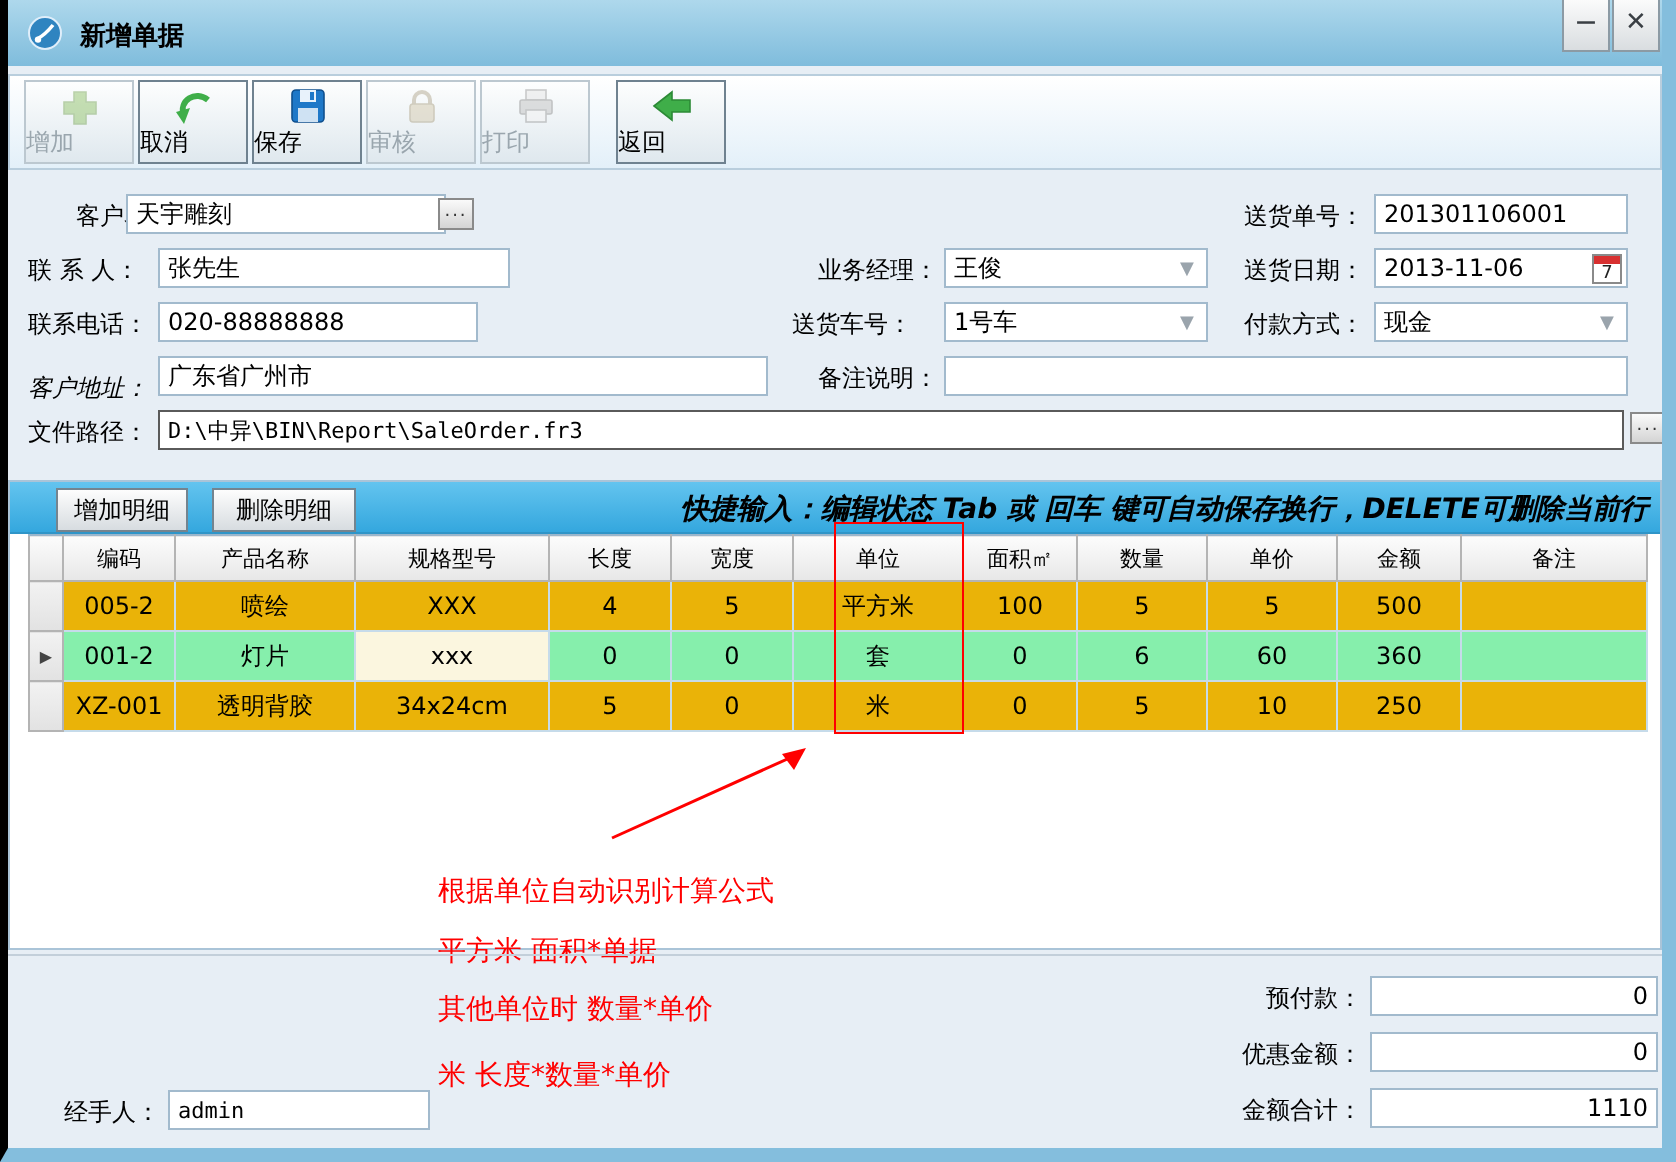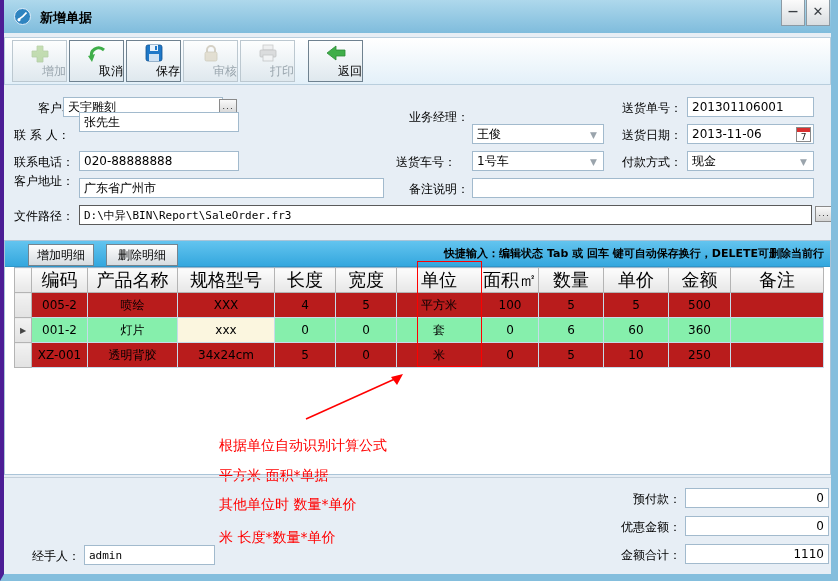--- a/index.html
+++ b/index.html
@@ -1,31 +1,31 @@
 <!DOCTYPE html>
 <html><head>
 <meta charset="utf-8">
 <style>
   * { margin:0; padding:0; box-sizing:border-box; }
   html,body { width:838px; height:581px; }
   body { font-family:"DejaVu Sans","Liberation Sans",sans-serif; font-size:12px; color:#000; }
   .window { position:relative; width:838px; height:581px; background:#e7eef5;
-            border-left:4px solid #4c1d95; border-right:7px solid #84bedd; border-bottom:7px solid #84bedd; overflow:hidden; }
+            border-left:4px solid #000000; border-right:7px solid #84bedd; border-bottom:7px solid #84bedd; overflow:hidden; }
   .titlebar { position:absolute; left:-4px; top:0; width:838px; height:33px;
               background:linear-gradient(#aed8ec,#7fbcdc); }
   .title-icon { position:absolute; left:14px; top:8px; width:17px; height:17px; }
   .title-text { position:absolute; left:40px; top:9px; font-weight:bold; font-size:13px; }
   .winbtn { position:absolute; top:0; width:24px; height:26px; background:linear-gradient(#fbfbfb,#d9dde0);
             border:1px solid #8c9aa4; border-top:none; text-align:center; line-height:24px;
             font-weight:bold; color:#3a3f44; font-size:13px; cursor:default; }
   .btn-min { right:33px; }
   .btn-close { right:8px; }
   .toolbar { position:absolute; left:0; top:37px; width:827px; height:48px;
              background:linear-gradient(#ffffff,#e3f0f9); border:1px solid #b9cedd; }
-  .tbtn { position:absolute; top:2px; width:55px; height:42px; text-align:right;
+  .tbtn { position:absolute; top:2px; width:55px; height:42px; text-align:left;
           border:1px solid #6f8290; background:linear-gradient(#fdfefe,#dfe8ee); cursor:default; }
   .tbtn.disabled { border-color:#bcc8d0; color:#9aa6ae; }
   .tbtn .ticon { display:block; margin:2px auto 0; width:22px; height:20px; }
   .tbtn .tlabel { display:block; font-size:12px; margin-top:0px; }
   .form-label { position:absolute; height:16px; white-space:nowrap; }
   .field { position:absolute; height:20px; background:#fff; border:1px solid #a2bacd;
            font-size:12px; padding:2px 4px; font-family:"DejaVu Sans","Liberation Sans",sans-serif; }
   .combo-arrow { position:absolute; width:11px; height:8px; color:#9aa4ac; font-size:9px; line-height:8px; }
   .mini-btn { position:absolute; width:18px; height:16px; background:linear-gradient(#fafafa,#d4d4d4);
               border:1px solid #8a8a8a; font-size:9px; line-height:12px; text-align:center;
@@ -33,25 +33,25 @@
   .cal-icon { position:absolute; width:15px; height:15px; background:#fff; border:1px solid #8a8a8a; }
   .cal-icon .cal-top { position:absolute; left:0; top:0; width:100%; height:4px; background:#d83030; }
   .cal-icon .cal-num { position:absolute; left:0; top:4px; width:100%; text-align:center;
                        font-size:9px; line-height:10px; color:#222; }
   .grid-panel { position:absolute; left:0; top:240px; width:827px; height:235px; background:#fff;
                 border:1px solid #aac4d8; }
   .hint-strip { position:absolute; left:0; top:0; width:100%; height:26px;
                 background:linear-gradient(#63c4ef,#34a7de); border-bottom:1px solid #2f95c8; }
   .detail-btn { position:absolute; top:3px; height:22px; background:linear-gradient(#fdfdfd,#d7dce0);
                 border:1px solid #74848f; font-size:12px; text-align:center; line-height:20px; cursor:default; }
-  .hint-text { position:absolute; right:6px; top:5px; font-weight:bold; font-size:11px; color:#000; white-space:nowrap; }
+  .hint-text { position:absolute; right:6px; top:5px; font-weight:bold; font-size:14px; color:#000; white-space:nowrap;font-style:italic; }
   table.grid { position:absolute; left:9px; top:26px; border-collapse:collapse; table-layout:fixed; width:809px; }
   table.grid th { height:23px; background:linear-gradient(#fcfcfc,#e7e7e7); font-weight:normal;
-                  border:1px solid #b4b4b4; border-top:1px solid #9ab6cc; font-size:18px; }
-  table.grid td { height:25px; text-align:center; border:1px solid #c6dbea; font-size:12px; background:#b91c1c; }
+                  border:1px solid #b4b4b4; border-top:1px solid #9ab6cc; font-size:11px; }
+  table.grid td { height:25px; text-align:center; border:1px solid #c6dbea; font-size:12px; background:#eab308; }
   table.grid td.selcell { background:linear-gradient(#f2f2f2,#e2e2e2); border-color:#b4b4b4; width:17px; font-size:8px; color:#444; }
   table.grid tr.current td { background:#86efac; }
   table.grid tr.current td.editcell { background:#fbf6df; }
   table.grid tr.current td.selcell { background:linear-gradient(#f2f2f2,#e2e2e2); }
   .footer-sep { position:absolute; left:0; top:477px; width:827px; height:1px; background:#c3cfda; }
   .red-rect { position:absolute; left:413px; top:261px; width:65px; height:106px;
               border:1px solid #ff0000; pointer-events:none; }
   .annot-line { position:absolute; left:215px; color:#ff0000; font-size:14px; white-space:nowrap; pointer-events:none; }
   svg.arrow-overlay { position:absolute; left:0; top:0; width:827px; height:574px; pointer-events:none; }
 </style>
@@ -115,33 +115,33 @@
       </svg>
       <span class="tlabel">返回</span>
     </div>
   </div>
 
   <span class="form-label" style="left:10px; top:100px;margin-left:24px;">客户名称：</span>
   <input class="field" style="left: 59px; top: 97px; width: 160px;" readonly="" value="天宇雕刻">
   <div class="mini-btn" style="left:215px; top:99px;">...</div>
 
   <span class="form-label" style="left:10px; top:127px;">联 系 人：</span>
-  <input class="field" style="left: 75px; top: 112px; width: 160px;" readonly="" value="张先生">
+  <input class="field" style="left: 75px; top: 124px; width: 176px;" readonly="" value="张先生">
 
   <span class="form-label" style="left:10px; top:154px;">联系电话：</span>
   <input class="field" style="left: 75px; top: 151px; width: 160px;" readonly="" value="020-88888888">
 
-  <span class="form-label" style="left:10px; top:173px;">客户地址：</span>
+  <span class="form-label" style="left:10px; top:186px;font-style:italic;">客户地址：</span>
   <input class="field" style="left: 75px; top: 178px; width: 305px;" readonly="" value="广东省广州市">
 
   <span class="form-label" style="left:10px; top:208px;">文件路径：</span>
   <input class="field" style="left: 75px; top: 205px; width: 733px; border: 1px solid rgb(90, 90, 90); font-family: &quot;DejaVu Sans Mono&quot;, &quot;Liberation Mono&quot;, monospace; font-size: 11px;" readonly="" value="D:\中异\BIN\Report\SaleOrder.fr3">
   <div class="mini-btn" style="left:811px; top:206px;">...</div>
 
-  <span class="form-label" style="left:405px; top:109px;">业务经理：</span>
+  <span class="form-label" style="left:405px; top:127px;">业务经理：</span>
   <input class="field" style="left: 468px; top: 124px; width: 132px;" readonly="" value="王俊">
   <span class="combo-arrow" style="left:586px; top:131px;">▼</span>
 
   <span class="form-label" style="left:392px; top:154px;">送货车号：</span>
   <input class="field" style="left: 468px; top: 151px; width: 132px;" readonly="" value="1号车">
   <span class="combo-arrow" style="left:586px; top:158px;">▼</span>
 
   <span class="form-label" style="left:405px; top:181px;">备注说明：</span>
   <input class="field" style="left: 468px; top: 178px; width: 342px;" readonly="" value="">
 

